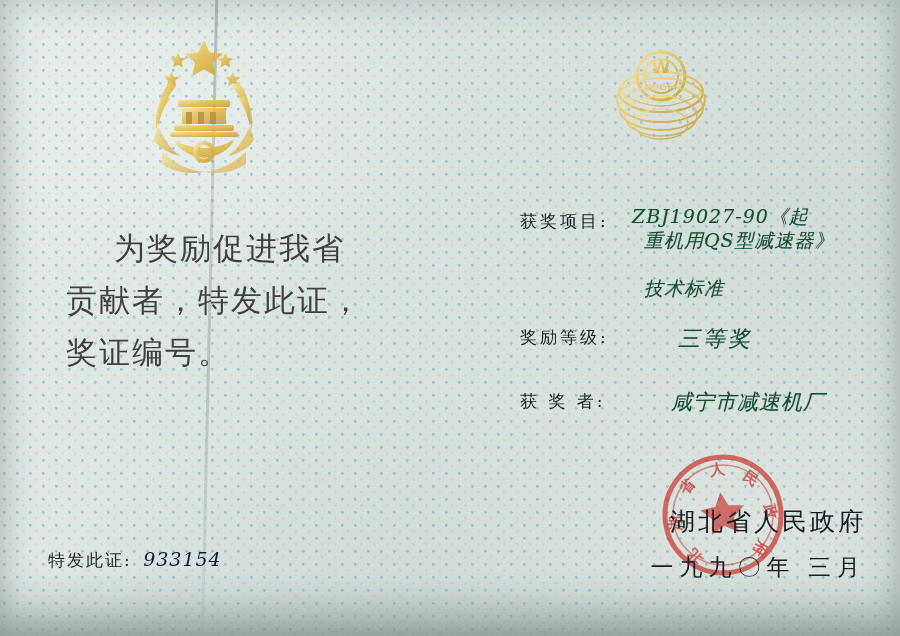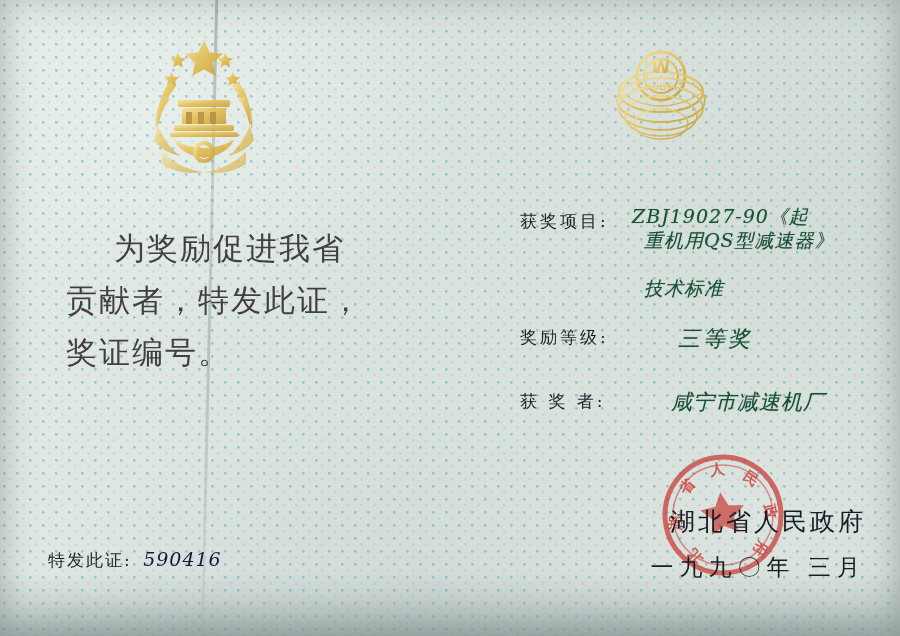--- a/index.html
+++ b/index.html
@@ -326,18 +326,18 @@
     </svg>
   </div>
 
   <div class="issuer">
     <div class="issuer-name">湖北省人民政府</div>
     <div class="issuer-date">一九九〇年 三月</div>
   </div>
 
   <div class="serial">
     <span>特发此证:</span>
-    <span class="num">590416</span>
+    <span class="num">933154</span>
   </div>
 
   <div class="bottom-fade"></div>
   <div class="edge-shadow"></div>
 </div>
 
 </body></html>

